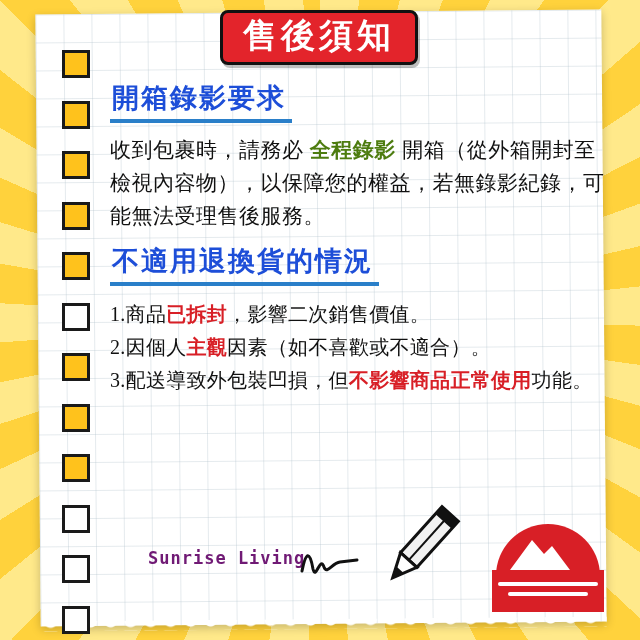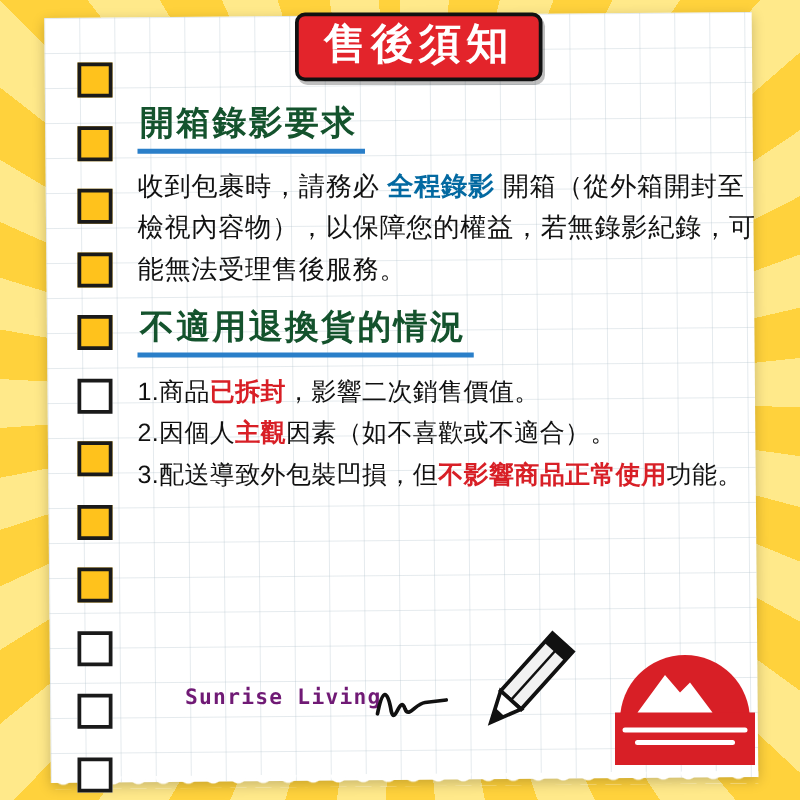--- a/index.html
+++ b/index.html
@@ -54,21 +54,21 @@
   }
   .hole{
     width:22px;height:22px;
     border:3px solid #1a1a1a;
     background:#ffffff;
   }
   .hole.filled{ background:#ffc21c; }
 
   
   .title-banner{
-    position:absolute;left:236px;top:10px;
+    position:absolute;left:220px;top:10px;
     background:#e3242b;
     border:3px solid #111;
     border-radius:8px;
     padding:4px 20px 8px 20px;
     z-index:8;
     box-shadow:2px 3px 0 rgba(0,0,0,0.25);
   }
   .title-banner span{
     color:#ffffff;
     font-size:34px;
@@ -81,45 +81,46 @@
   
   .content{
     position:absolute;left:110px;top:78px;width:498px;
     z-index:6;
   }
   .section{ margin-bottom:8px; }
   .section-head{
     display:inline-block;
     font-size:27px;
     font-weight:bold;
-    color:#14532d;
+    color:#1d4ed8;
     letter-spacing:2px;
     border-bottom:4px solid #2a7fc9;
     padding:2px 6px 3px 2px;
     margin-bottom:10px;
   }
   .para{
     font-size:21px;
     line-height:1.58;
     color:#111;
     letter-spacing:0.5px;
     margin:0 0 4px 0;
   }
-  .hl-blue{ color:#0369a1; font-weight:bold; }
+  .hl-blue{ color:#4d7c0f; font-weight:bold; }
   .hl-red{ color:#d81f26; font-weight:bold; }
 
   ol.reasons{
     margin:2px 0 0 0;padding:0;list-style:none;
   }
   ol.reasons li{
     font-size:20px;
     line-height:1.62;
     color:#111;
     letter-spacing:0.3px;
     margin-bottom:1px;
+    font-family:Liberation Serif, serif;
   }
 
   
   .sig{
     position:absolute;left:148px;top:548px;z-index:7;
     font-family:"DejaVu Sans Mono","Liberation Mono",monospace;
     font-size:17px;font-weight:bold;color:#701a75;letter-spacing:1px;
   }
   .sig-stroke{
     position:absolute;left:300px;top:545px;z-index:7;

